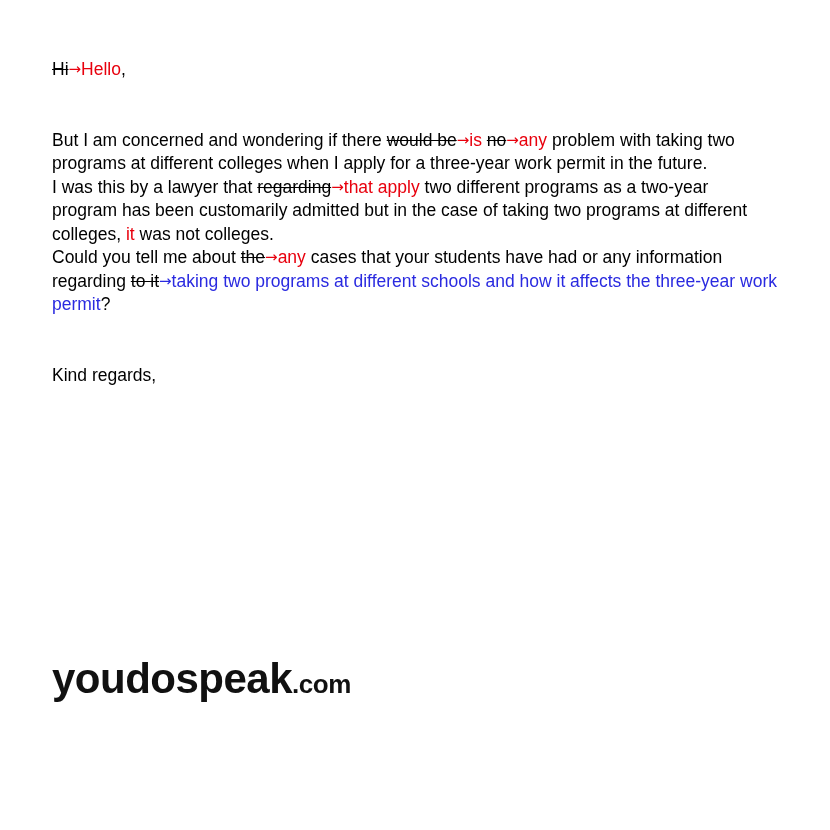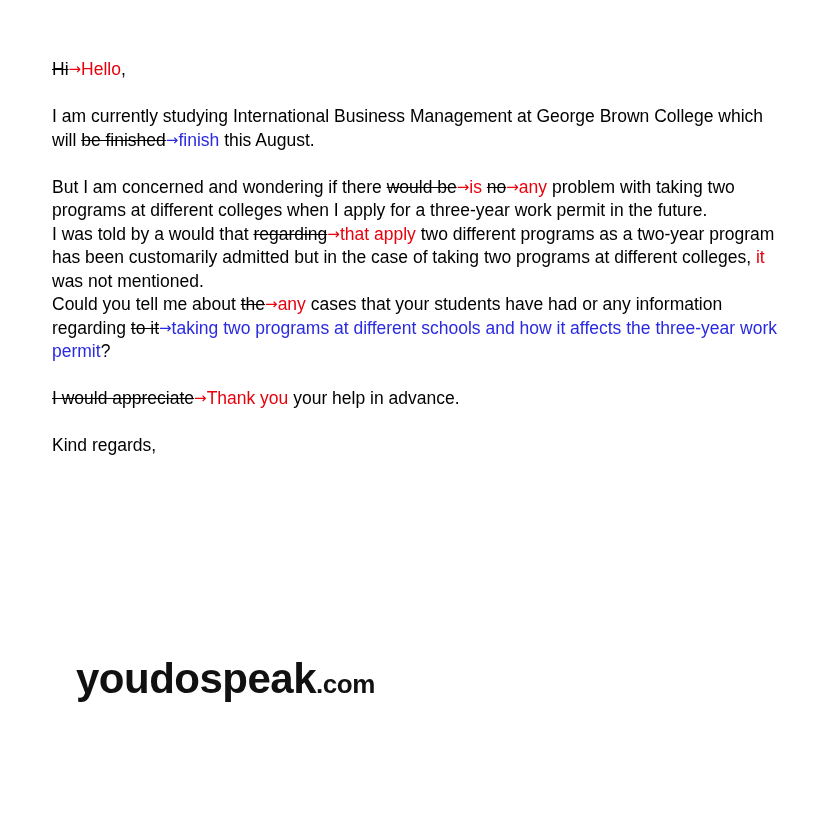--- a/index.html
+++ b/index.html
@@ -51,55 +51,52 @@
     color: #000;
   }
   .logo {
     position: absolute;
     left: 52px;
     top: 655px;
     font-family: "Liberation Sans", sans-serif;
     font-weight: bold;
     color: #111111;
     letter-spacing: -0.5px;
-    margin-left: 24px;
   }
   .logo .word {
     font-size: 42px;
   }
   .logo .tld {
     font-size: 26px;
   }
 </style>
 </head>
 <body>
 
 <div id="page">
 
   <div class="doc">
 
     <p class="para"><span class="del del-black">Hi</span><span class="arrow red">→</span><span class="red">Hello</span><span>,</span></p>
 
     <div class="spacer"></div>
 
 
-    <p class="para"><span>I am currently studying International Business Management at George Brown</span> <span>College which will </span><span class="del del-black">be finished</span><span class="arrow blue">→</span><span class="blue">finish</span><span> this August.</span></p>
 
 
     <div class="spacer"></div>
 
     <p class="para"><span>But I am concerned and wondering if there </span><span class="del del-black">would be</span><span class="arrow red">→</span><span class="red">is</span> <span class="del del-black">no</span><span class="arrow red">→</span><span class="red">any</span><span> problem with taking two programs at different colleges when I apply for a three-year work permit in the future.</span></p>
 
-    <p class="para"><span>I was told by a would that </span><span class="del del-black">regarding</span><span class="arrow red">→</span><span class="red">that apply</span><span> two different programs as a two-year program has been customarily admitted but in the case of taking two programs at different colleges, </span><span class="red">it</span><span> was not mentioned.</span></p>
+    <p class="para"><span>I was this by a lawyer that </span><span class="del del-black">regarding</span><span class="arrow red">→</span><span class="red">that apply</span><span> two different programs as a two-year program has been customarily admitted but in the case of taking two programs at different colleges, </span><span class="red">it</span><span> was not colleges.</span></p>
 
     <p class="para"><span>Could you tell me about </span><span class="del del-black">the</span><span class="arrow red">→</span><span class="red">any</span><span> cases that your students have had or any information regarding </span><span class="del del-black">to it</span><span class="arrow blue">→</span><span class="blue">taking two programs at different schools and how it affects the three-year work permit</span><span>?</span></p>
 
     <div class="spacer"></div>
 
-    <p class="para"><span class="del del-black">I would appreciate</span><span class="arrow red">→</span><span class="red">Thank you</span><span> your help in advance.</span></p>
 
     <div class="spacer"></div>
 
     <p class="para">Kind regards,</p>
 
     <div class="spacer"></div>
 
 
   </div>
 

